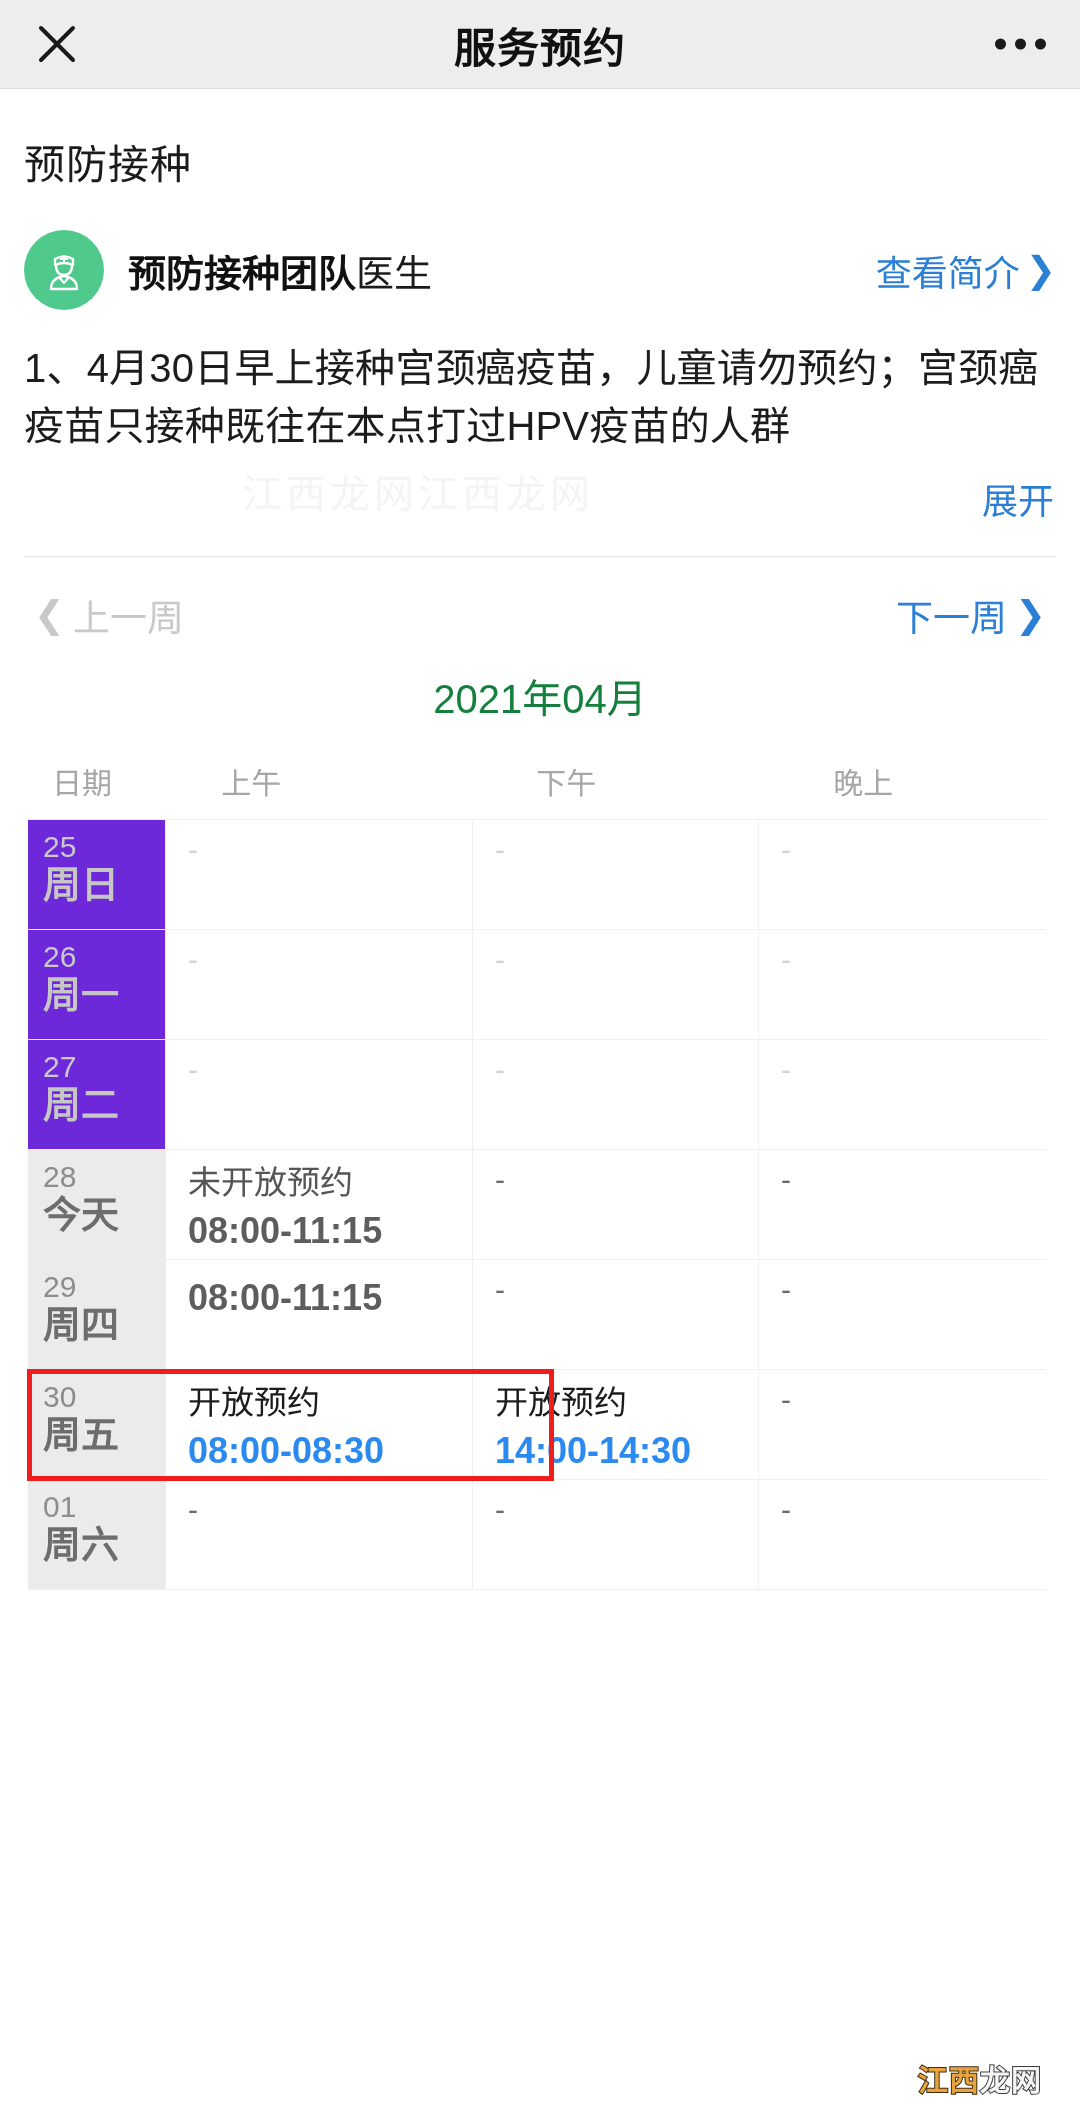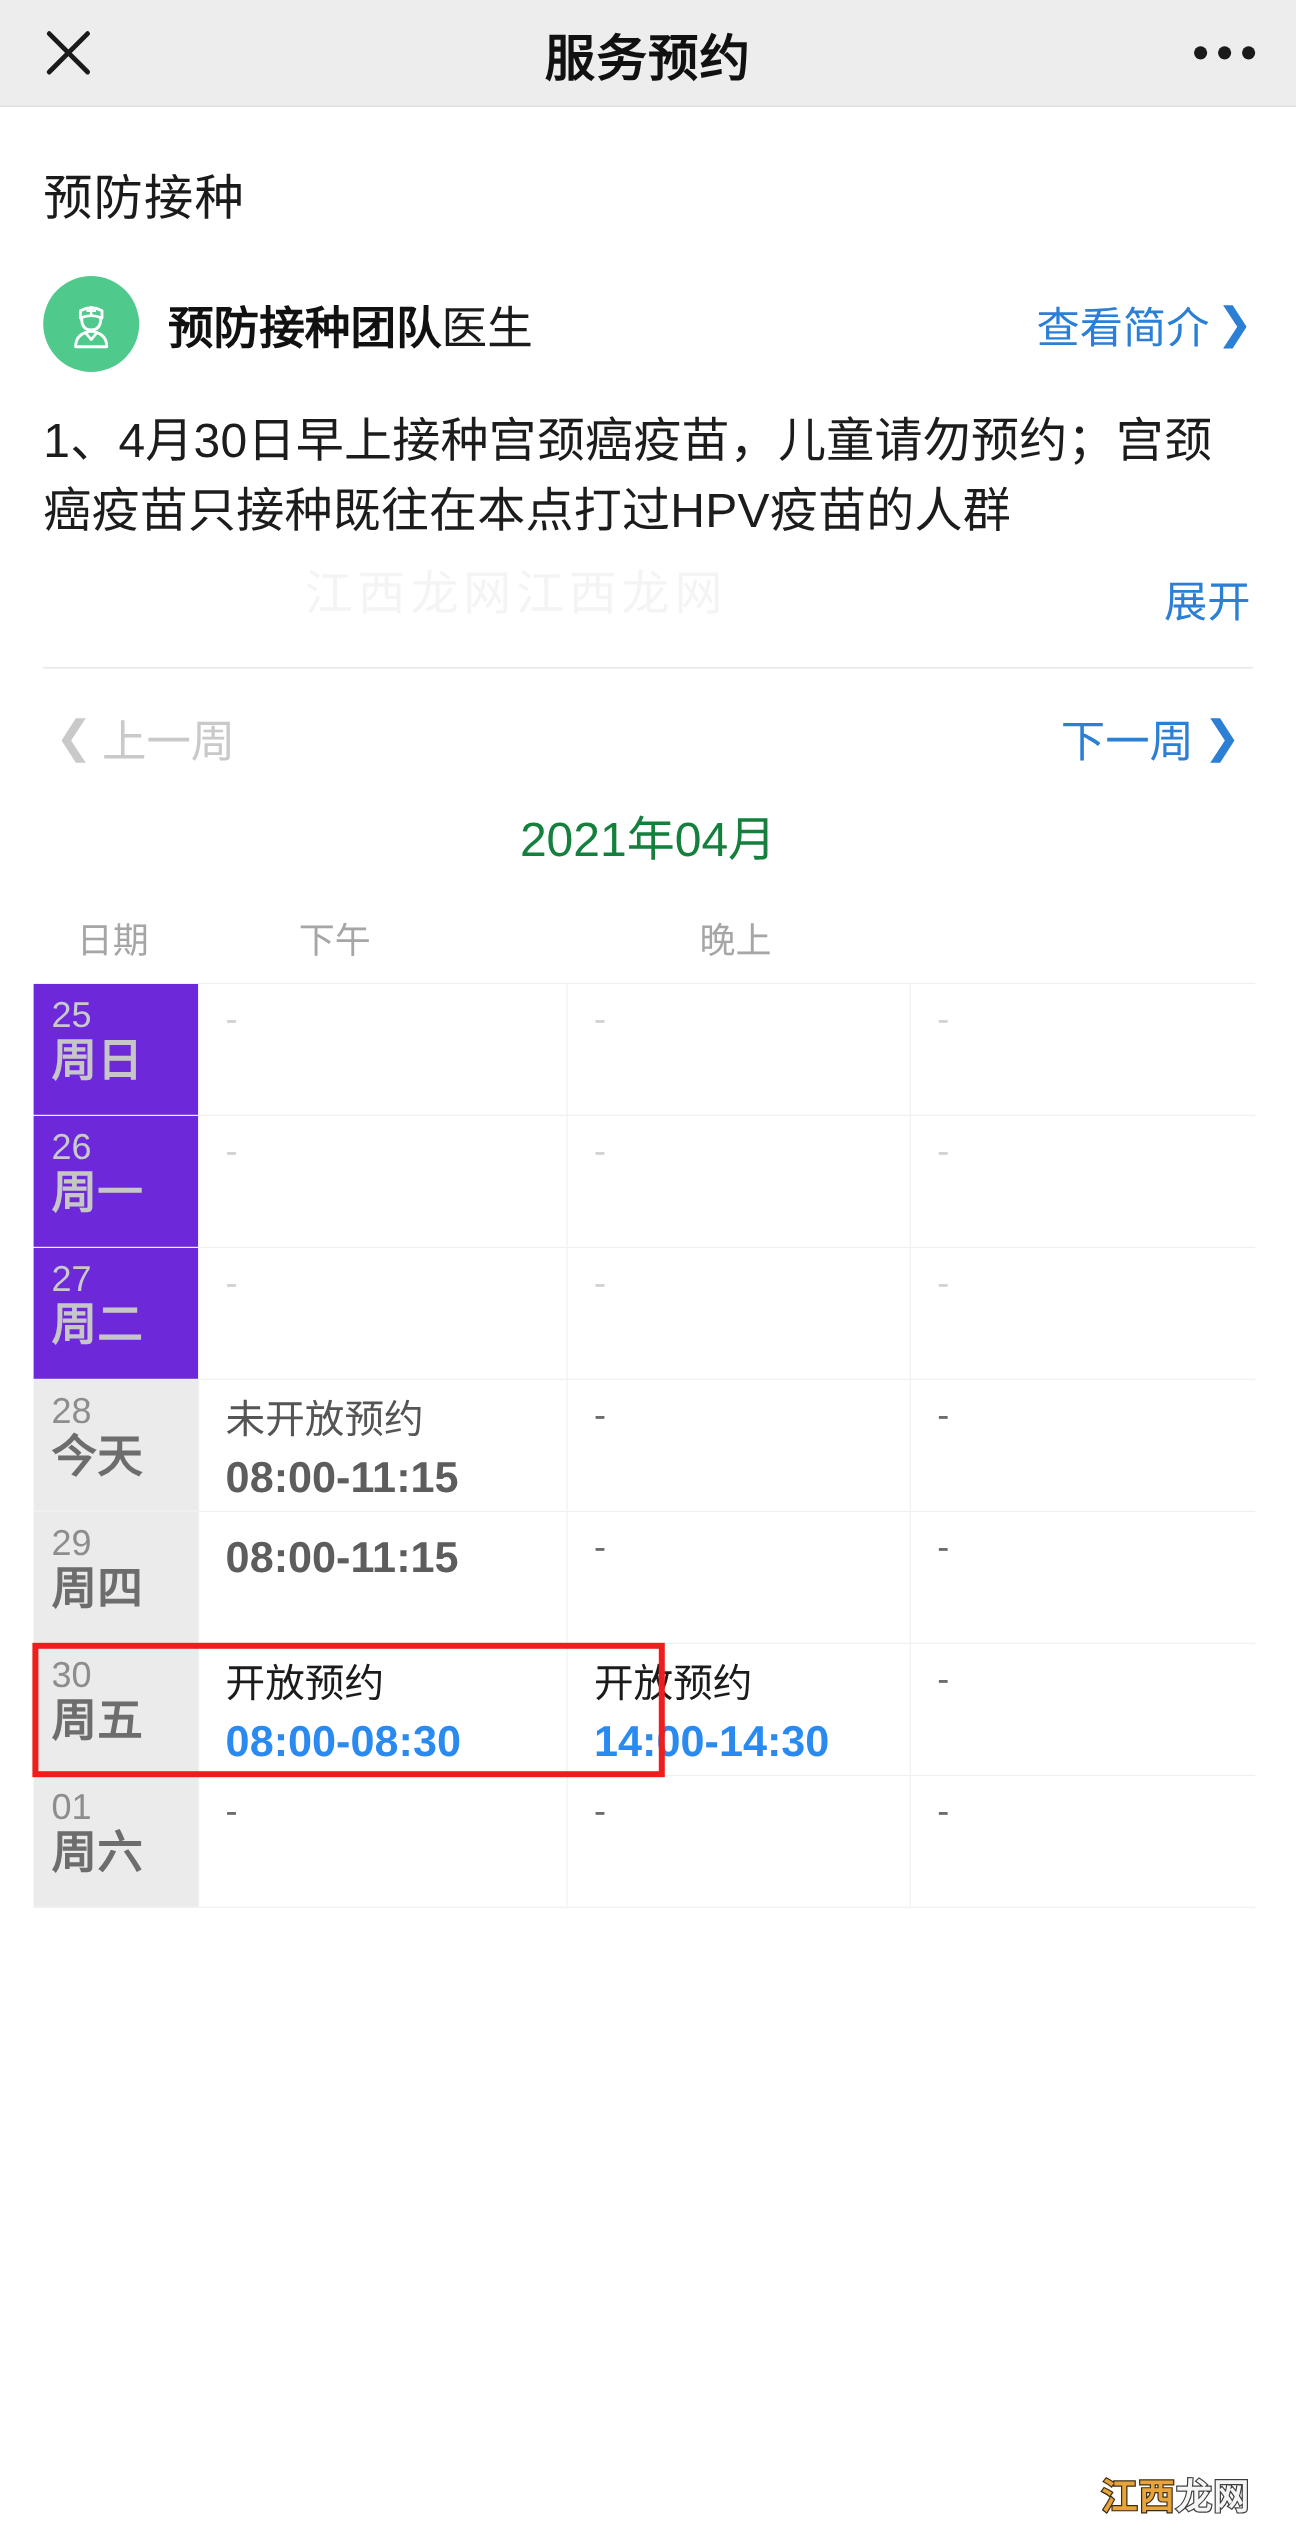--- a/index.html
+++ b/index.html
@@ -58,21 +58,21 @@
   .nav-more i {
     width: 11px;
     height: 11px;
     border-radius: 50%;
     background: #1a1a1a;
     display: block;
   }
 
   
   .content {
-    padding: 0 36px;
+    padding: 0 24px;
   }
   .section-title {
     font-size: 41px;
     color: #1b1b1b;
     font-weight: 400;
     margin: 42px 0 0 0;
     letter-spacing: 1px;
   }
 
   .doctor-row {
@@ -356,20 +356,21 @@
     <div class="week-next">
       <span>下一周</span>
       <span class="chev">❯</span>
     </div>
   </div>
 
   <div class="month-title">2021年04月</div>
 
   <div class="cal-head">
     <div class="ch-date">日期</div>
+    <div class="ch-am">上午</div>
     <div class="ch-pm">下午</div>
     <div class="ch-eve">晚上</div>
   </div>
 </div>
 
 <div class="cal-table" id="cal-table">
   <div class="cal-row past">
       <div class="c-date">
         <div class="dnum">25</div>
         <div class="dday">周日</div>

